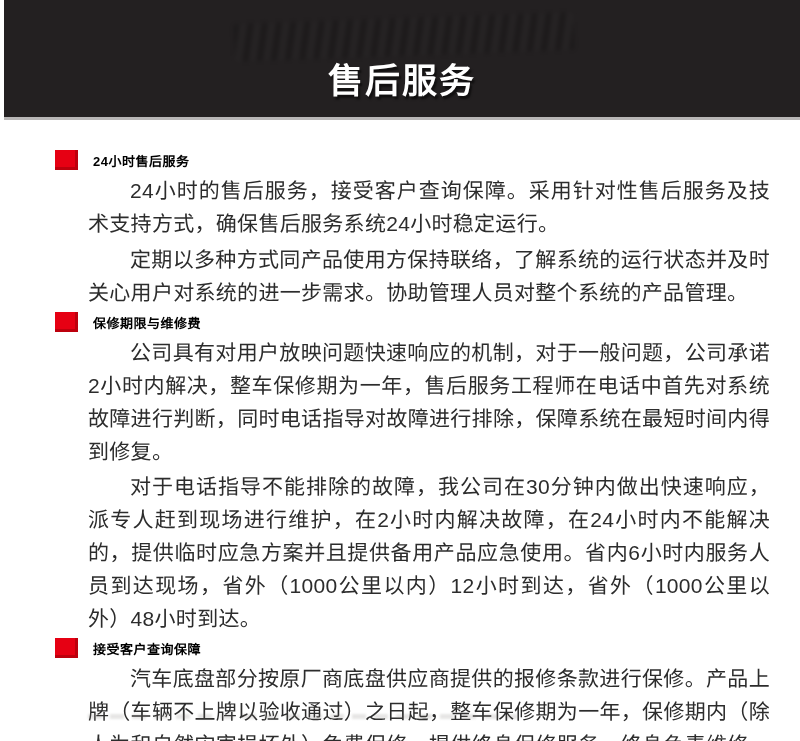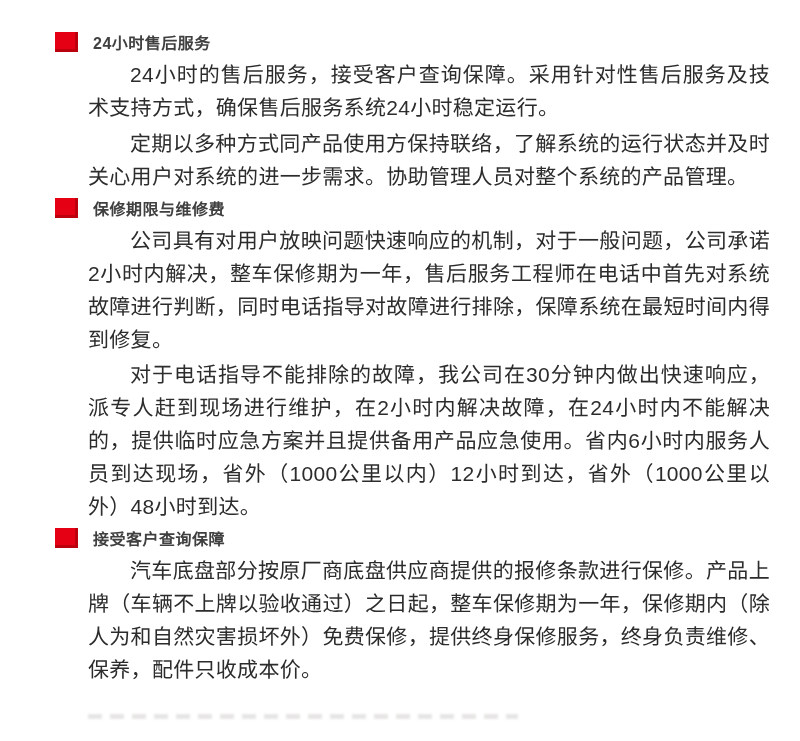--- a/index.html
+++ b/index.html
@@ -66,23 +66,23 @@
   }
   .red-square {
     width: 23px;
     height: 20px;
     background: #e60013;
     box-shadow: inset -3px -3px 0 rgba(155,0,10,0.55);
     margin-right: 15px;
     flex: 0 0 auto;
   }
   .section-title {
-    font-size: 16px;
+    font-size: 13px;
     font-weight: 700;
-    color: #404040;
+    color: #000000;
     letter-spacing: 0.5px;
   }
   .section p {
     margin: 2px 0 2px 33px;
     font-size: 21px;
     line-height: 33px;
     color: #2c2c2c;
     text-indent: 2em;
     text-align: justify;
     letter-spacing: 0.3px;
@@ -101,20 +101,24 @@
       rgba(255,255,255,0) 14px 22px
     );
     filter: blur(1px);
   }
 </style>
 </head>
 <body>
 
 <div class="page">
 
+  <div class="banner">
+    <div class="banner-watermark"></div>
+    <div class="banner-title">售后服务</div>
+  </div>
 
   <div class="content">
 
     <div class="section">
       <div class="section-head">
         <span class="red-square"></span>
         <span class="section-title">24小时售后服务</span>
       </div>
       <p>24小时的售后服务，接受客户查询保障。采用针对性售后服务及技术支持方式，确保售后服务系统24小时稳定运行。</p>
     </div>

